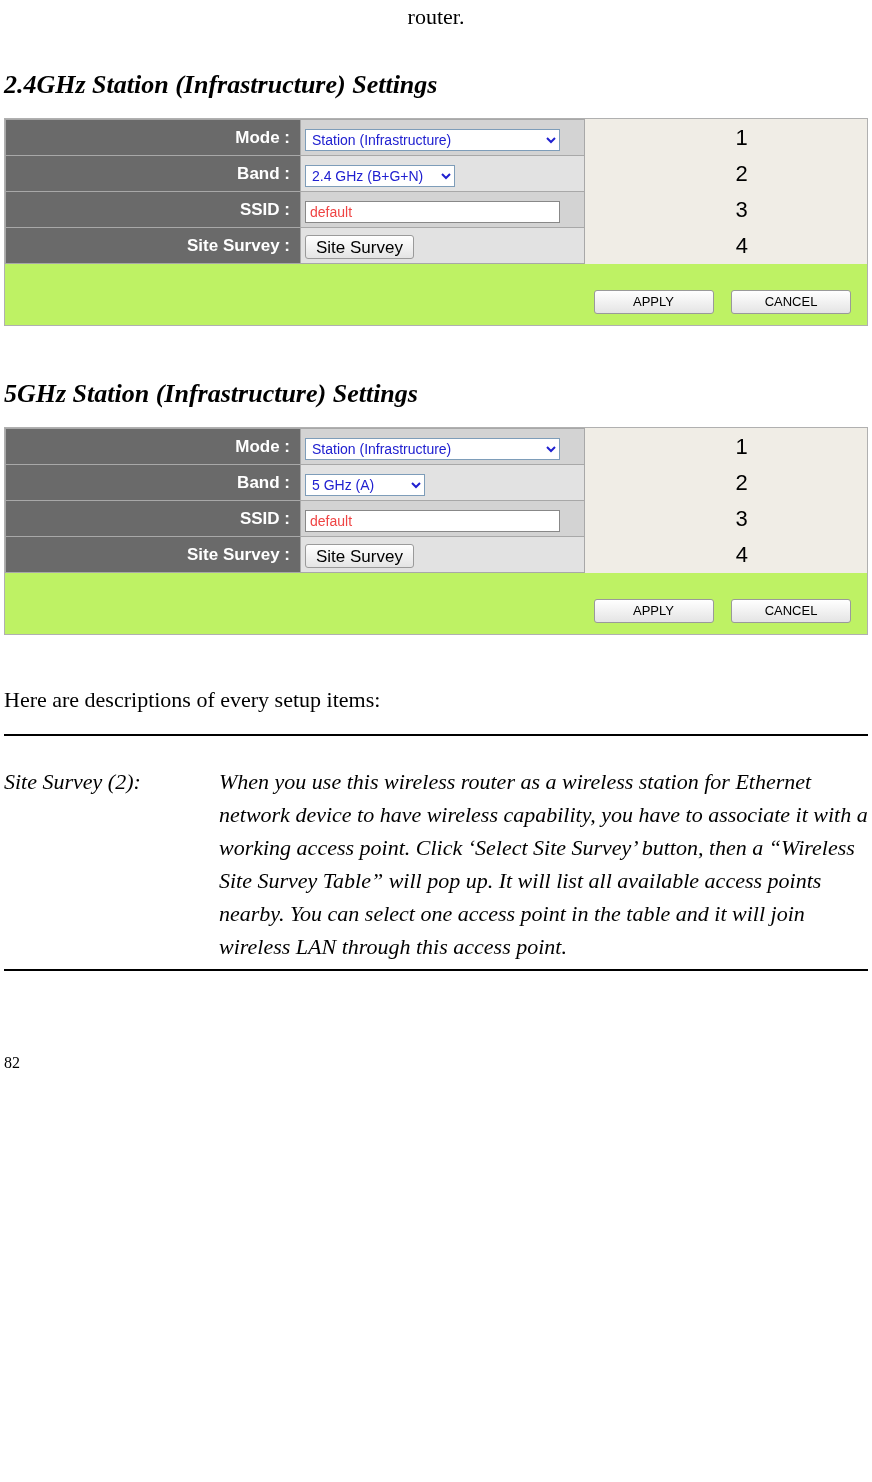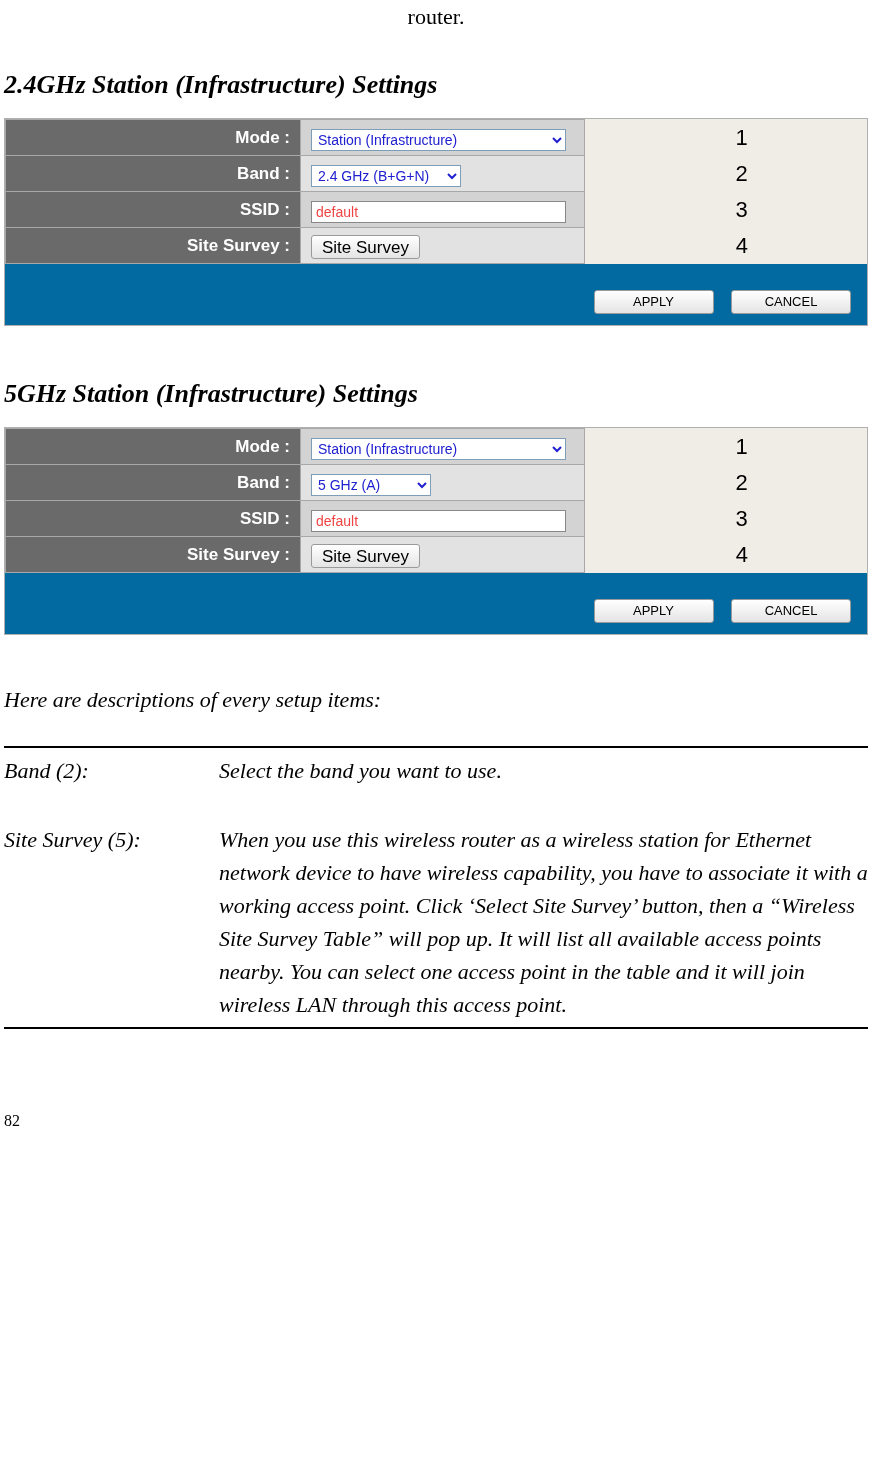--- a/index.html
+++ b/index.html
@@ -49,21 +49,21 @@
       color: white;
       font-family: Arial, sans-serif;
       font-size: 17px;
       font-weight: bold;
       text-align: right;
       padding-right: 10px;
       width: 295px;
     }
     .settings-table td.control-cell {
       background: #d3d3d3;
-      padding-left: 10px;
+      padding-left: 4px;
       width: 284px;
     }
     .settings-table tr:nth-child(even) td.control-cell {
       background: #e2e2e2;
     }
     .settings-table td.extra-cell {
       background: #f0ede6;
       border: none;
     }
     .annotation {
@@ -97,40 +97,39 @@
       font-family: Arial, sans-serif;
       font-size: 17px;
       background: linear-gradient(to bottom, #ffffff, #e4e4e4);
       border: 1px solid #9a9a9a;
       border-radius: 3px;
       padding: 2px 10px;
       height: 24px;
       cursor: pointer;
     }
     .panel-footer {
-      background: #0369a1;
+      background: #bef264;
       padding: 18px 16px 10px 0;
       text-align: right;
     }
     .panel-footer button {
       font-family: Arial, sans-serif;
       font-size: 13px;
       background: linear-gradient(to bottom, #ffffff, #e4e4e4);
       border: 1px solid #9a9a9a;
       border-radius: 3px;
       padding: 3px 0;
       width: 120px;
       height: 24px;
       cursor: pointer;
       margin-left: 12px;
     }
     .descriptions-intro {
       margin-top: 32px;
-      margin-bottom: 30px;
-      font-style: italic;
+      margin-bottom: 18px;
     }
     .desc-table {
       width: 100%;
       border-top: 2px solid #000;
       border-bottom: 2px solid #000;
       border-collapse: collapse;
     }
     .desc-table td {
       vertical-align: top;
       padding: 6px 0;
@@ -240,30 +239,26 @@
       <button>APPLY</button>
       <button>CANCEL</button>
     </div>
   </div>
 </div>
 
 <div class="descriptions-intro">Here are descriptions of every setup items:</div>
 
 <table class="desc-table">
   <tbody>
-      <tr>
-    <td class="desc-label">Band (2):</td>
-    <td>Select the band you want to use.</td>
-  </tr>
   <tr>
         <td colspan="2" style="height:12px;padding:0"></td>
       </tr>
   <tr>
         <td colspan="2" style="height:12px;padding:0"></td>
       </tr>
   <tr>
-    <td class="desc-label">Site Survey (5):</td>
+    <td class="desc-label">Site Survey (2):</td>
     <td>When you use this wireless router as a wireless station for Ethernet network device to have wireless capability, you have to associate it with a working access point. Click ‘Select Site Survey’ button, then a “Wireless Site Survey Table” will pop up. It will list all available access points nearby. You can select one access point in the table and it will join wireless LAN through this access point.</td>
   </tr>
 </tbody>
   </table>
 
 <div class="page-number">82</div>
 
 </body></html>

